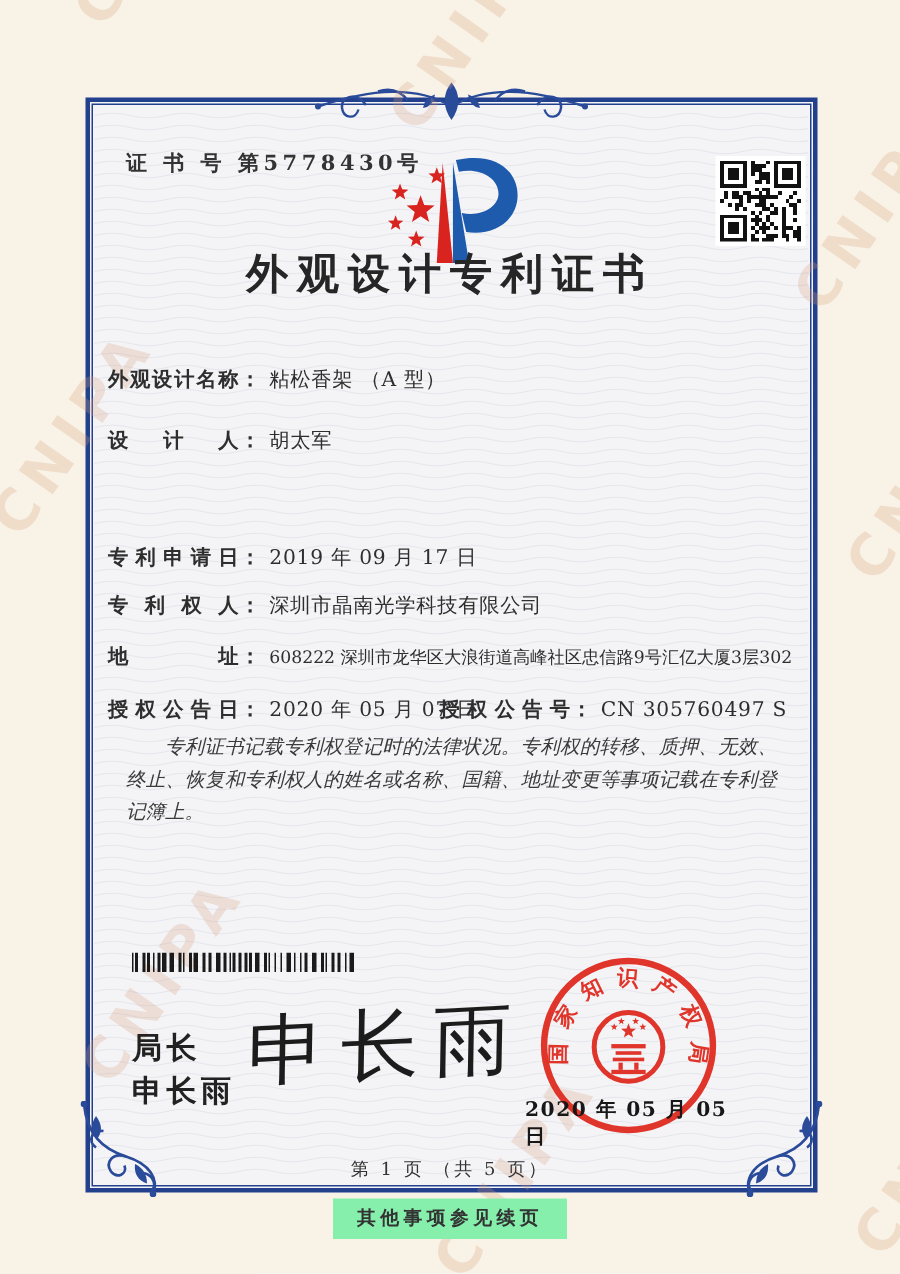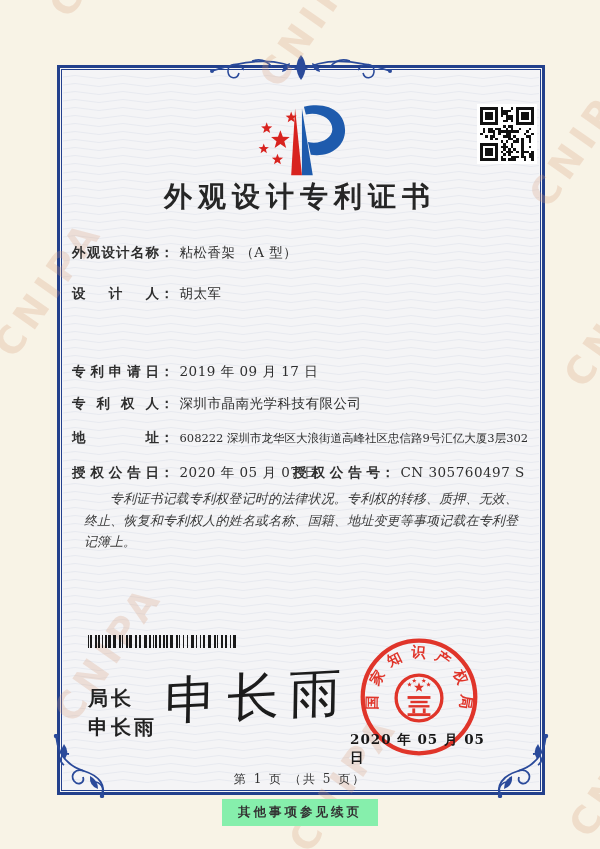--- a/index.html
+++ b/index.html
@@ -28,21 +28,21 @@
     color:#d89f7e;opacity:.26;transform:rotate(-55deg);transform-origin:left top;
     white-space:nowrap;
   }
   
   .content{position:absolute;inset:0;z-index:2;}
   .abs{position:absolute;}
   .certno{left:84px;top:100px;font-size:14px;font-weight:600;letter-spacing:3px;color:#333;}
   .qr-box{left:477px;top:104px;width:60px;height:60px;background:#fff;padding:3px;box-sizing:border-box;}
   #qr{width:54px;height:54px;display:block;}
   .logo{left:251px;top:100px;}
-  .cert-title{left:0;right:0;top:178px;text-align:center;font-size:28px;font-weight:700;letter-spacing:6px;color:#262626;}
+  .cert-title{left:0;right:0;top:164px;text-align:center;font-size:28px;font-weight:700;letter-spacing:6px;color:#262626;}
   .field-row{left:72px;width:440px;font-size:13.5px;white-space:nowrap;}
   .flabel{display:inline-block;width:88px;text-align:justify;text-align-last:justify;font-weight:600;letter-spacing:1px;vertical-align:top;}
   .fcolon{font-weight:600;}
   .fvalue{margin-left:6px;letter-spacing:.5px;}
   .fvalue.small{font-size:11.5px;letter-spacing:0;}
   .grant2{position:absolute;left:221px;top:0;white-space:nowrap;}
   .paras{left:84px;top:488px;width:434px;font-size:13px;line-height:21.5px;font-style:italic;color:#3a3a3a;text-align:justify;}
   .paras p{margin:0;text-indent:2em;}
   #barcode{position:absolute;left:88px;top:635px;}
   .director{left:88px;top:684px;font-size:20px;letter-spacing:3px;line-height:29px;font-weight:600;color:#222;}
@@ -212,20 +212,21 @@
   <span class="wm" style="left:520px;top:190px">CNIPA</span>
   <span class="wm" style="left:-15px;top:340px">CNIPA</span>
   <span class="wm" style="left:555px;top:370px">CNIPA</span>
   <span class="wm" style="left:45px;top:705px">CNIPA</span>
   <span class="wm" style="left:280px;top:835px">CNIPA</span>
   <span class="wm" style="left:560px;top:820px">CNIPA</span>
 </div>
 
 <div class="content">
 
+  <div class="abs certno">证 书 号 第5778430号</div>
 
   <div class="abs qr-box">
     <svg id="qr" viewBox="0 0 21 21" xmlns="http://www.w3.org/2000/svg" shape-rendering="crispEdges">
         <rect x="0" y="0" width="7" height="1" fill="#111"></rect>
         <rect x="0" y="6" width="7" height="1" fill="#111"></rect>
         <rect x="0" y="1" width="1" height="5" fill="#111"></rect>
         <rect x="6" y="1" width="1" height="5" fill="#111"></rect>
         <rect x="2" y="2" width="3" height="3" fill="#111"></rect>
         <rect x="14" y="0" width="7" height="1" fill="#111"></rect>
         <rect x="14" y="6" width="7" height="1" fill="#111"></rect>

